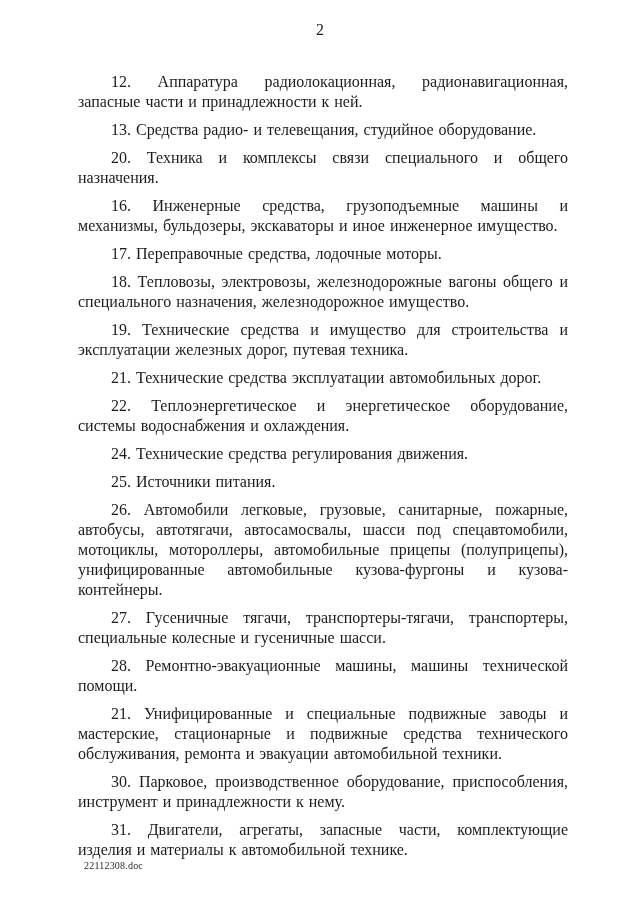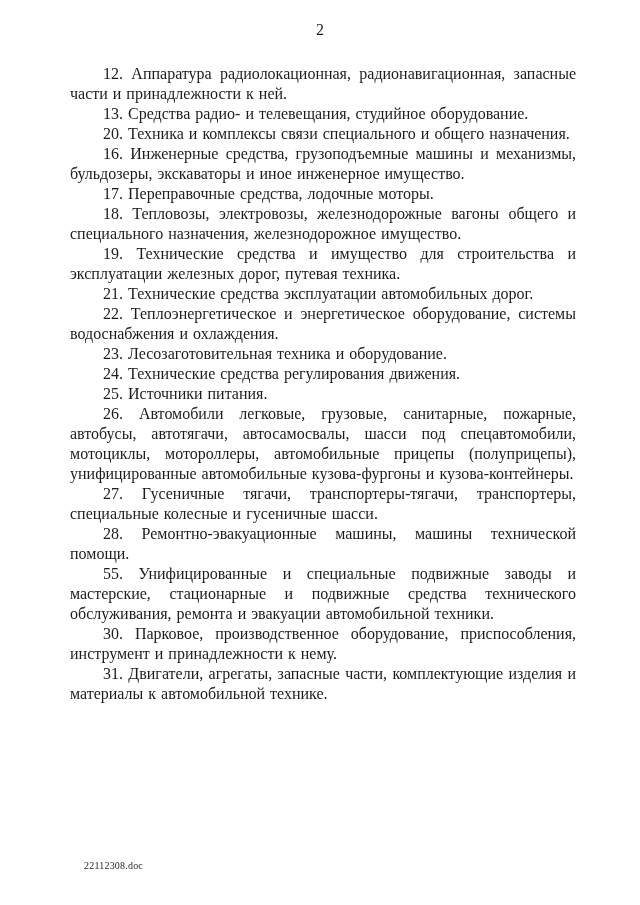--- a/index.html
+++ b/index.html
@@ -26,21 +26,21 @@
     line-height: 20px;
     color: #1c1c1c;
   }
   .doc-body {
     position: absolute;
     top: 64px;
     left: 70px;
     width: 506px;
   }
   .doc-body p {
-    margin: 0;
+    margin: 8px;
     padding: 0;
     font-size: 16px;
     line-height: 20px;
     text-align: justify;
     text-indent: 33px;
     word-spacing: 1px;
     color: #1c1c1c;
   }
   .footer-filename {
     position: absolute;
@@ -61,26 +61,25 @@
   <div class="doc-body">
     <p>12. Аппаратура радиолокационная, радионавигационная, запасные части и принадлежности к ней.</p>
     <p>13. Средства радио- и телевещания, студийное оборудование.</p>
     <p>20. Техника и комплексы связи специального и общего назначения.</p>
     <p>16. Инженерные средства, грузоподъемные машины и механизмы, бульдозеры, экскаваторы и иное инженерное имущество.</p>
     <p>17. Переправочные средства, лодочные моторы.</p>
     <p>18. Тепловозы, электровозы, железнодорожные вагоны общего и специального назначения, железнодорожное имущество.</p>
     <p>19. Технические средства и имущество для строительства и эксплуатации железных дорог, путевая техника.</p>
     <p>21. Технические средства эксплуатации автомобильных дорог.</p>
     <p>22. Теплоэнергетическое и энергетическое оборудование, системы водоснабжения и охлаждения.</p>
-    <p>23. Лесозаготовительная техника и оборудование.</p>
     <p>24. Технические средства регулирования движения.</p>
     <p>25. Источники питания.</p>
     <p>26. Автомобили легковые, грузовые, санитарные, пожарные, автобусы, автотягачи, автосамосвалы, шасси под спецавтомобили, мотоциклы, мотороллеры, автомобильные прицепы (полуприцепы), унифицированные автомобильные кузова-фургоны и кузова-контейнеры.</p>
     <p>27. Гусеничные тягачи, транспортеры-тягачи, транспортеры, специальные колесные и гусеничные шасси.</p>
     <p>28. Ремонтно-эвакуационные машины, машины технической помощи.</p>
-    <p>55. Унифицированные и специальные подвижные заводы и мастерские, стационарные и подвижные средства технического обслуживания, ремонта и эвакуации автомобильной техники.</p>
+    <p>21. Унифицированные и специальные подвижные заводы и мастерские, стационарные и подвижные средства технического обслуживания, ремонта и эвакуации автомобильной техники.</p>
     <p>30. Парковое, производственное оборудование, приспособления, инструмент и принадлежности к нему.</p>
     <p>31. Двигатели, агрегаты, запасные части, комплектующие изделия и материалы к автомобильной технике.</p>
   </div>
 
   <div class="footer-filename">22112308.doc</div>
 
 </div>
 
 </body></html>

